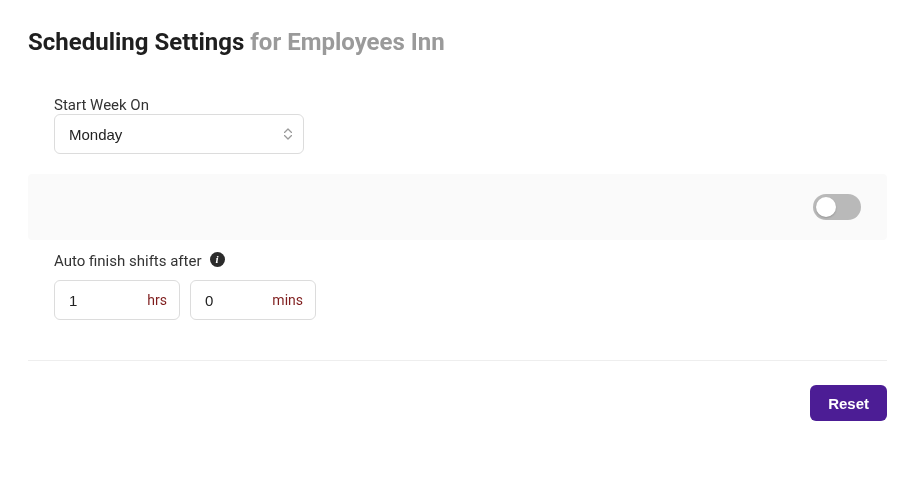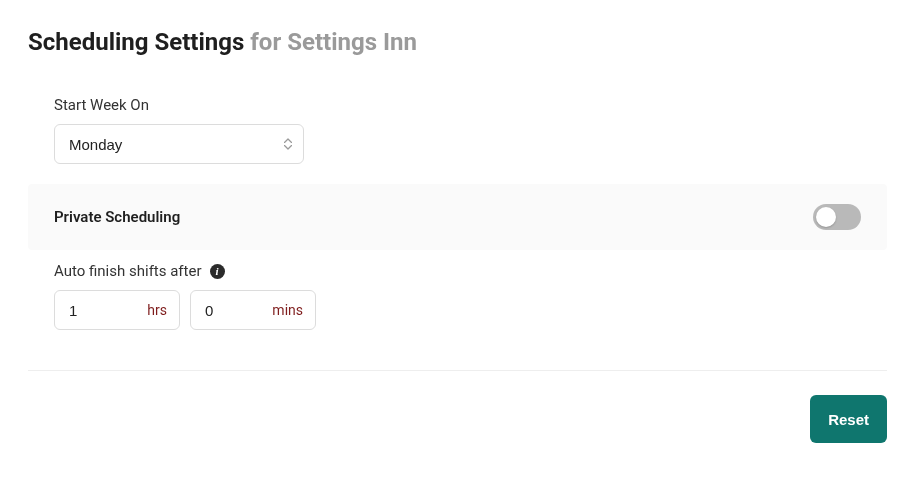--- a/index.html
+++ b/index.html
@@ -29,21 +29,20 @@
     border-radius: 4px;
     padding-top: 20px;
     padding-bottom: 20px;
     display: flex;
     align-items: center;
     justify-content: space-between;
   }
   .field-label {
     font-size: 15px;
     color: #333;
-    margin-bottom: 10px;
   }
   .field-label.strong {
     font-weight: 600;
     color: #1f1f1f;
     margin-bottom: 0;
   }
   .field-help {
     font-size: 15px;
     color: #888;
     margin-top: 4px;
@@ -115,21 +114,21 @@
     color: #222;
     background: transparent;
   }
   .duration-field .unit {
     margin-left: auto;
     color: #7f1d1d;
     font-size: 14px;
   }
   .label-with-info {
     display: flex;
-    align-items: center;
+    align-items: flex-start;
     gap: 8px;
     margin-bottom: 10px;
   }
   .info-icon {
     width: 15px;
     height: 15px;
     border-radius: 50%;
     background: #2b2b2b;
     color: #fff;
     font-size: 11px;
@@ -148,35 +147,35 @@
   }
   .footer {
     display: flex;
     justify-content: flex-end;
     gap: 12px;
     padding: 24px 0 24px 0;
   }
   .btn {
     border: none;
     border-radius: 6px;
-    height: 48px;
+    height: 36px;
     padding: 0 18px;
     font-size: 15px;
     font-weight: 600;
     color: #fff;
-    background: #0f766e;
+    background: #4c1d95;
     cursor: pointer;
   }
 </style>
 </head>
 <body>
 
 <h1 class="page-title">
   <span>Scheduling Settings</span>
-  <span class="subtitle"><span>for </span><span>Settings Inn</span></span>
+  <span class="subtitle"><span>for </span><span>Employees Inn</span></span>
 </h1>
 
 <div class="section">
   <div class="field-label">Start Week On</div>
   <div class="select-wrap">
     <select>
       <option>Monday</option>
     </select>
     <span class="chevrons">
       <svg width="8" height="5" viewBox="0 0 8 5">
@@ -184,21 +183,20 @@
         </svg>
       <svg width="8" height="5" viewBox="0 0 8 5">
           <path d="M0.5 0.5 L4 4 L7.5 0.5" fill="none" stroke="currentColor" stroke-width="1.3" stroke-linecap="round" stroke-linejoin="round"></path>
         </svg>
     </span>
   </div>
 </div>
 
 <div class="section light-bg">
   <div>
-    <div class="field-label strong">Private Scheduling</div>
   </div>
   <div class="toggle">
     <div class="knob"></div>
   </div>
 </div>
 
 <div class="section">
   <div class="label-with-info">
     <span class="field-label" style="margin-bottom:0">Auto finish shifts after</span>
     <span class="info-icon">i</span>

